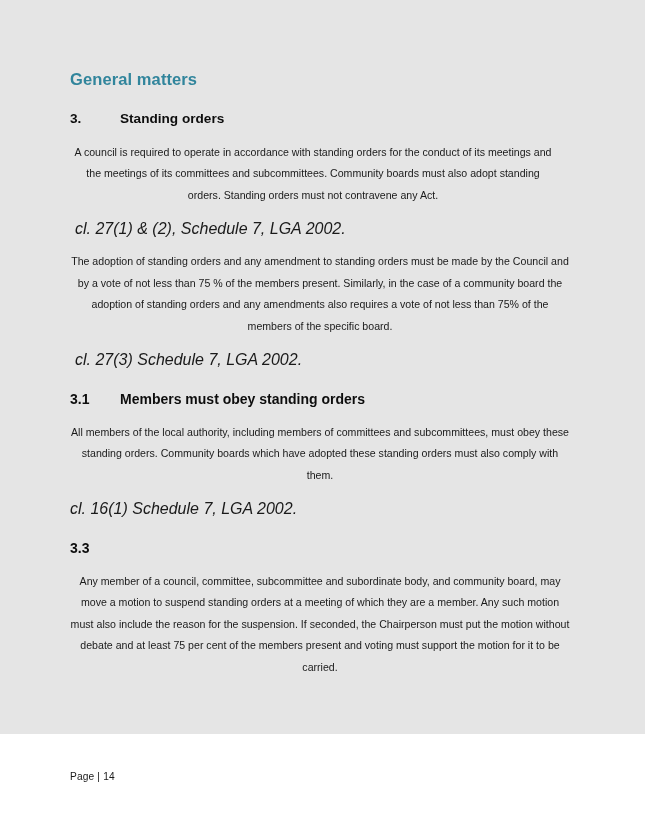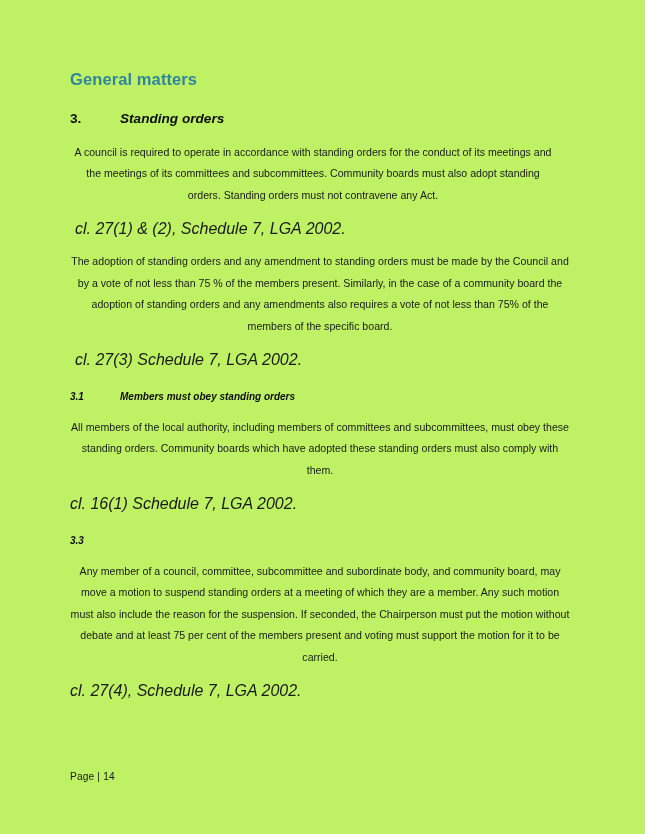--- a/index.html
+++ b/index.html
@@ -14,22 +14,22 @@
     font-family: "Liberation Sans", sans-serif;
     color: #1a1a1a;
     overflow: hidden;
   }
 
   .page {
     position: absolute;
     left: 0;
     top: 0;
     width: 645px;
-    height: 834px;
-    background: #bef264;
+    height: 734px;
+    background: #e5e5e5;
   }
 
   .content {
     position: absolute;
     left: 70px;
     top: 70px;
     width: 500px;
   }
 
   
@@ -50,32 +50,30 @@
     color: #0d0d0d;
     margin: 0 0 14px 0;
     line-height: 1.25;
   }
   .h2 .num {
     width: 50px;
     flex: 0 0 50px;
   }
   .h2 .txt {
     flex: 1 1 auto;
-    font-style: italic;
   }
 
   .h3 {
     display: flex;
     align-items: flex-end;
-    font-size: 10px;
+    font-size: 14px;
     font-weight: bold;
     color: #0d0d0d;
     margin: 22px 0 13px 0;
     line-height: 1.25;
-    font-style: italic;
   }
   .h3 .num {
     width: 50px;
     flex: 0 0 50px;
   }
   .h3 .txt {
     flex: 1 1 auto;
   }
 
   
@@ -145,19 +143,18 @@
     <p class="cite">cl. 16(1) Schedule 7, LGA 2002.</p>
 
 
 
     <div class="h3">
       <span class="num">3.3</span>
     </div>
 
     <p class="body wide">Any member of a council, committee, subcommittee and subordinate body, and community board, may move a motion to suspend standing orders at a meeting of which they are a member. Any such motion must also include the reason for the suspension. If seconded, the Chairperson must put the motion without debate and at least 75 per cent of the members present and voting must support the motion for it to be carried.</p>
 
-    <p class="cite">cl. 27(4), Schedule 7, LGA 2002.</p>
 
   </div>
 
   <div class="footer">Page | 14</div>
 
 </div>
 
 </body></html>

